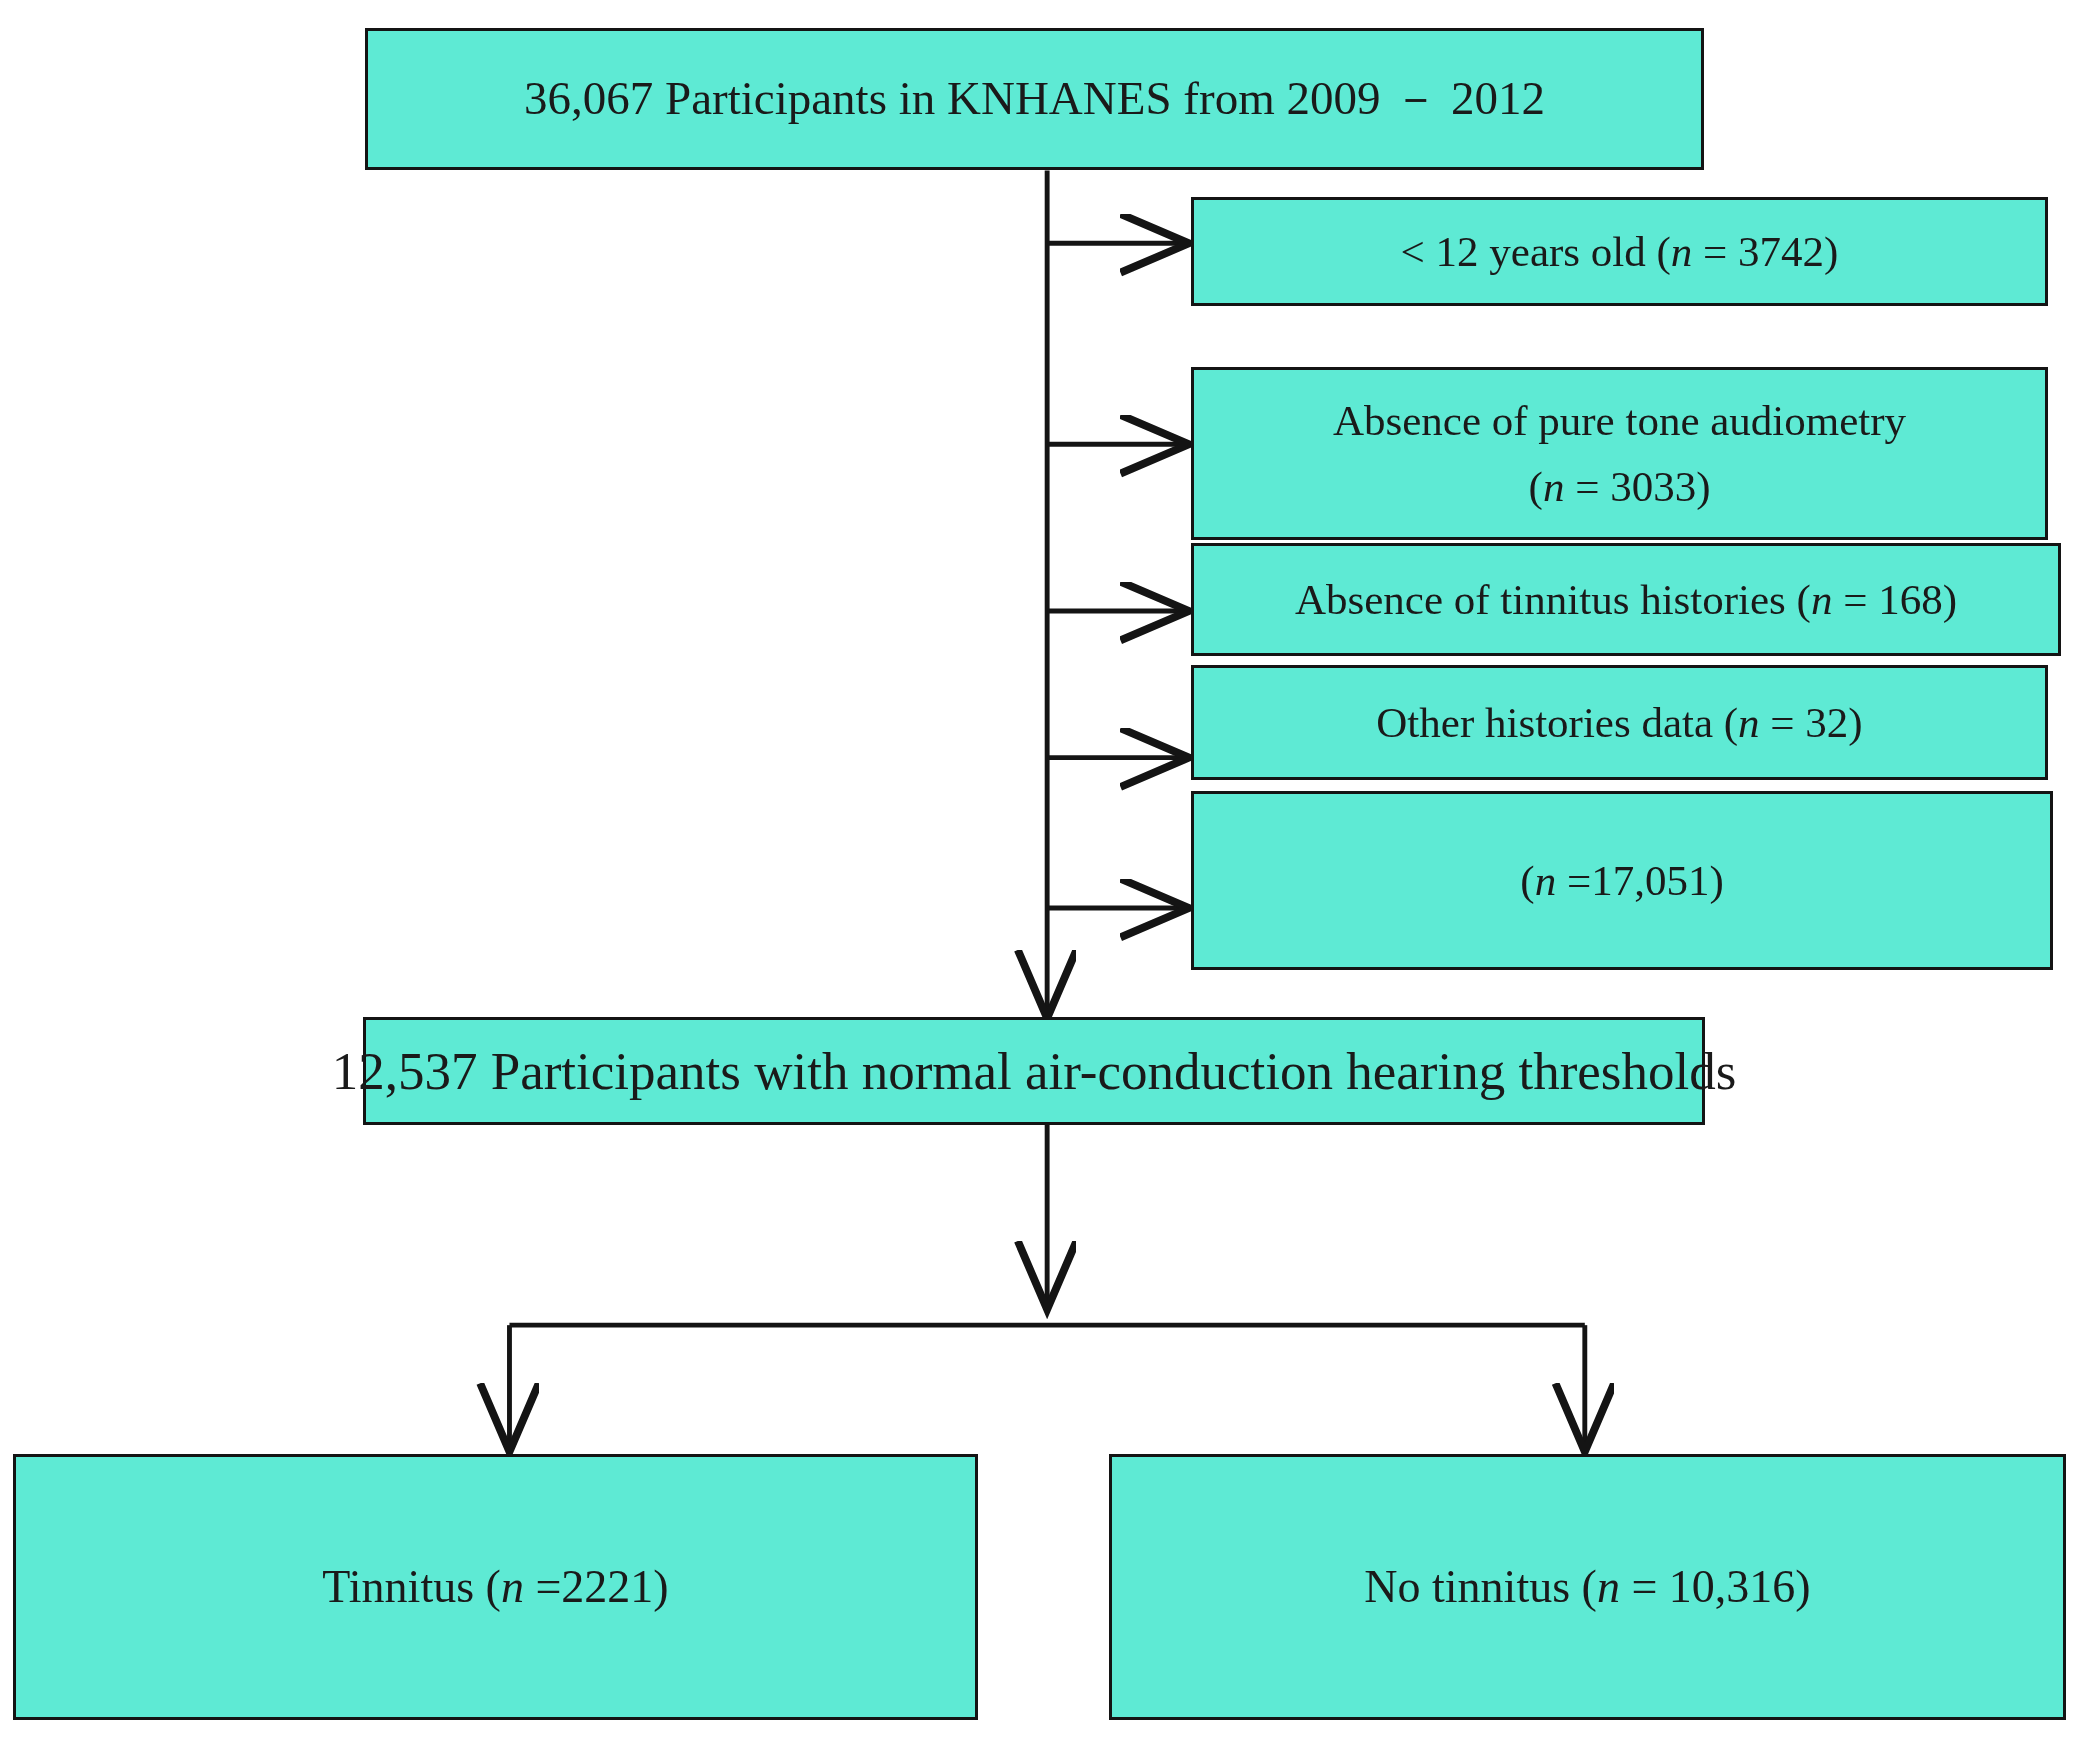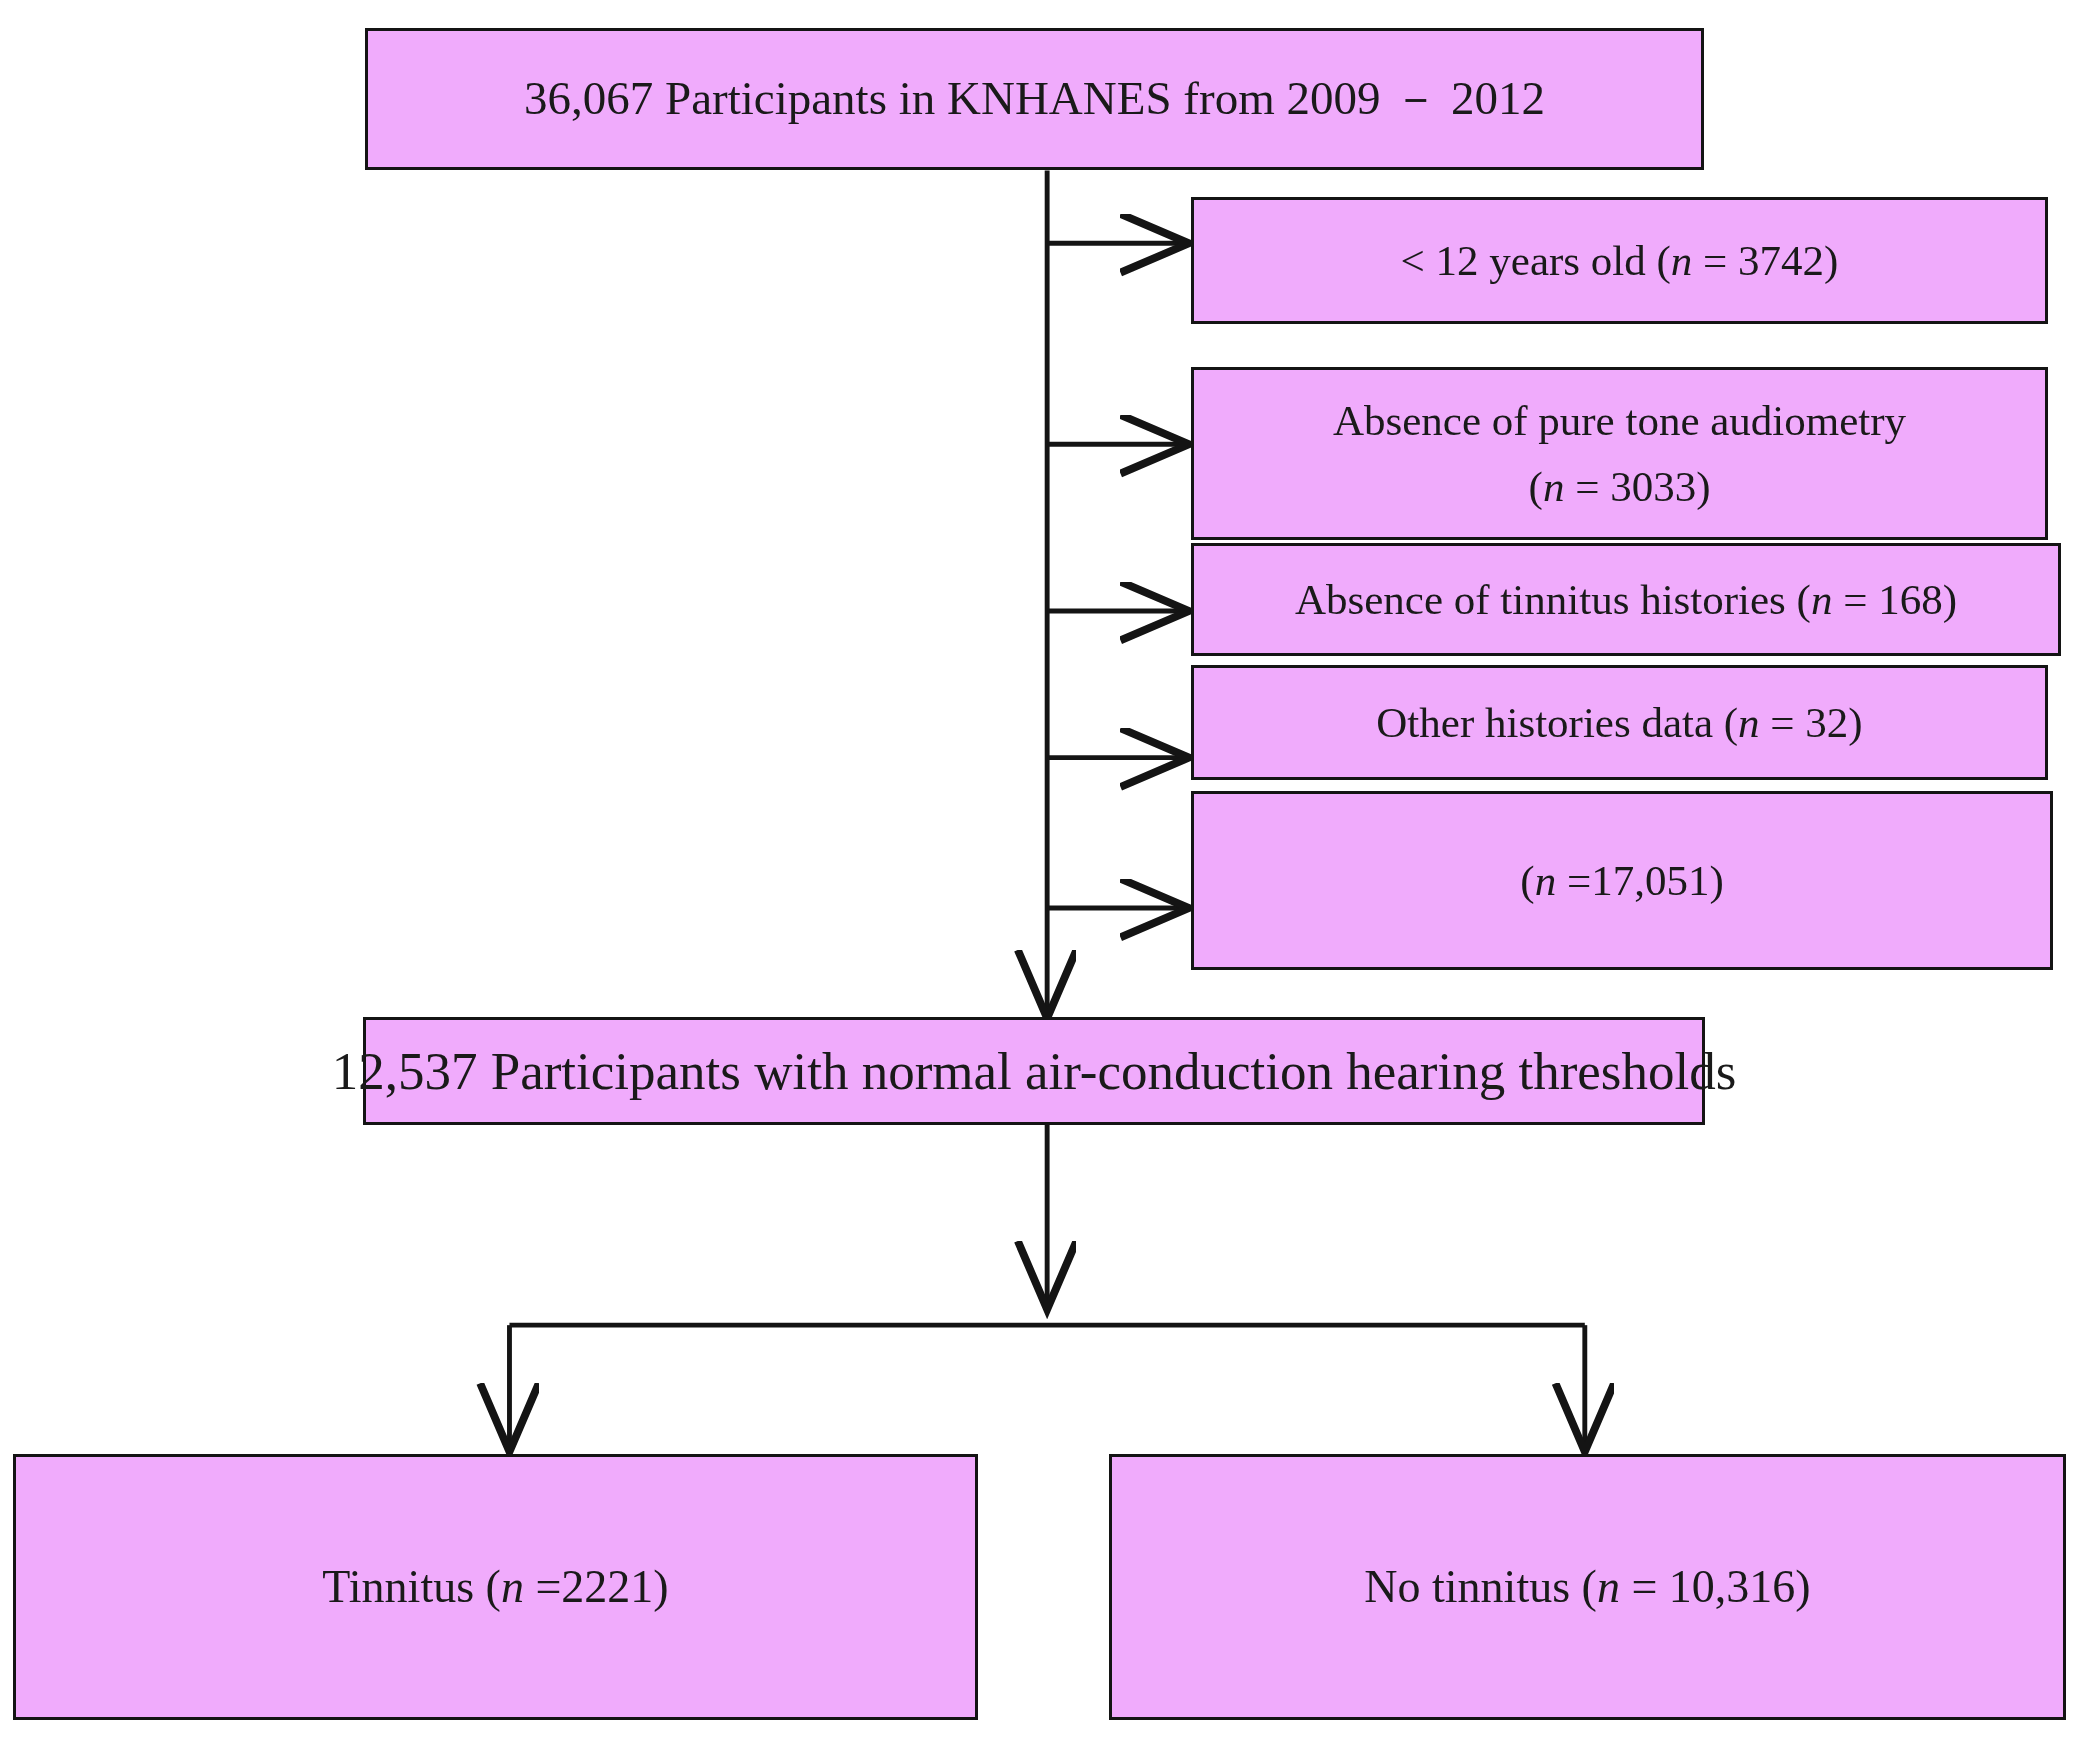--- a/index.html
+++ b/index.html
@@ -17,42 +17,42 @@
     width: 2097px;
     height: 1739px;
     background: #ffffff;
     overflow: hidden;
   }
 
   
   .node {
     position: absolute;
     box-sizing: border-box;
-    background: #f0abfc;
+    background: #5eead4;
     border: 3.8px solid #141414;
     display: flex;
     flex-direction: column;
     align-items: center;
     justify-content: center;
     text-align: center;
     padding: 3.3px 15px;
   }
   .node .line {
     display: block;
     white-space: nowrap;
     line-height: 1.52;
   }
   .ital { font-style: italic; }
 
   
   #node-source   { left: 365px;  top: 28px;   width: 1339px; height: 142px; font-size: 47px; }
   #node-included { left: 363px;  top: 1017px; width: 1342px; height: 108px; font-size: 53px; }
 
   .excl { font-size: 43px; }
-  #node-excl-0 { left: 1191px; top: 197px;  width: 857px; height: 127px; }
+  #node-excl-0 { left: 1191px; top: 197px;  width: 857px; height: 109px; }
   #node-excl-1 { left: 1191px; top: 367px;  width: 857px; height: 173px; }
   #node-excl-2 { left: 1191px; top: 543px; width: 870px; height: 113px; }
   #node-excl-3 { left: 1191px; top: 665px; width: 857px; height: 115px; }
   #node-excl-4 { left: 1191px; top: 791px; width: 862px; height: 179px; }
 
   .outcome { font-size: 46px; }
   #node-out-0 { left: 13px;   top: 1454px; width: 965px; height: 266px; }
   #node-out-1 { left: 1109px; top: 1454px; width: 957px; height: 266px; }
 
   

